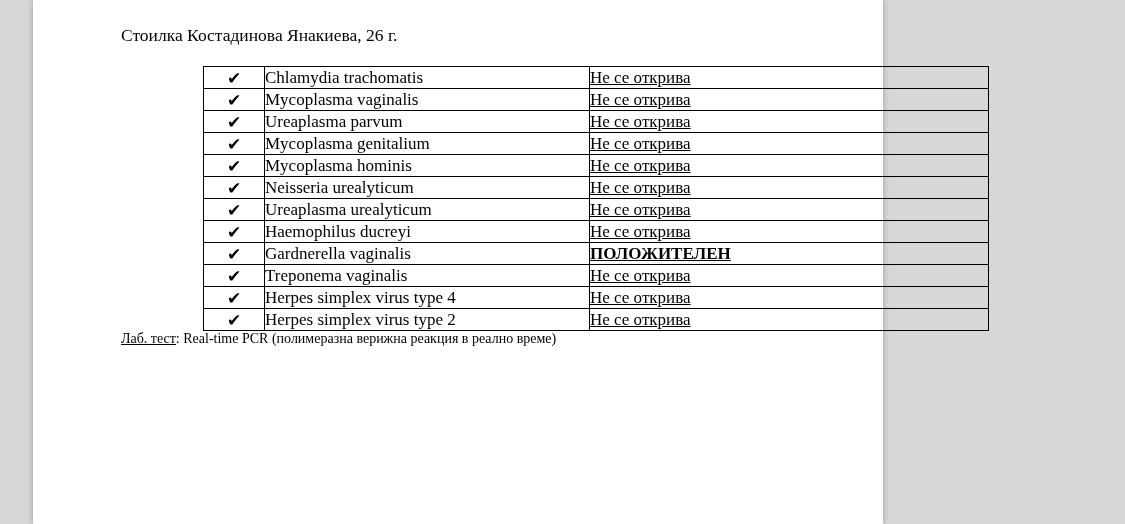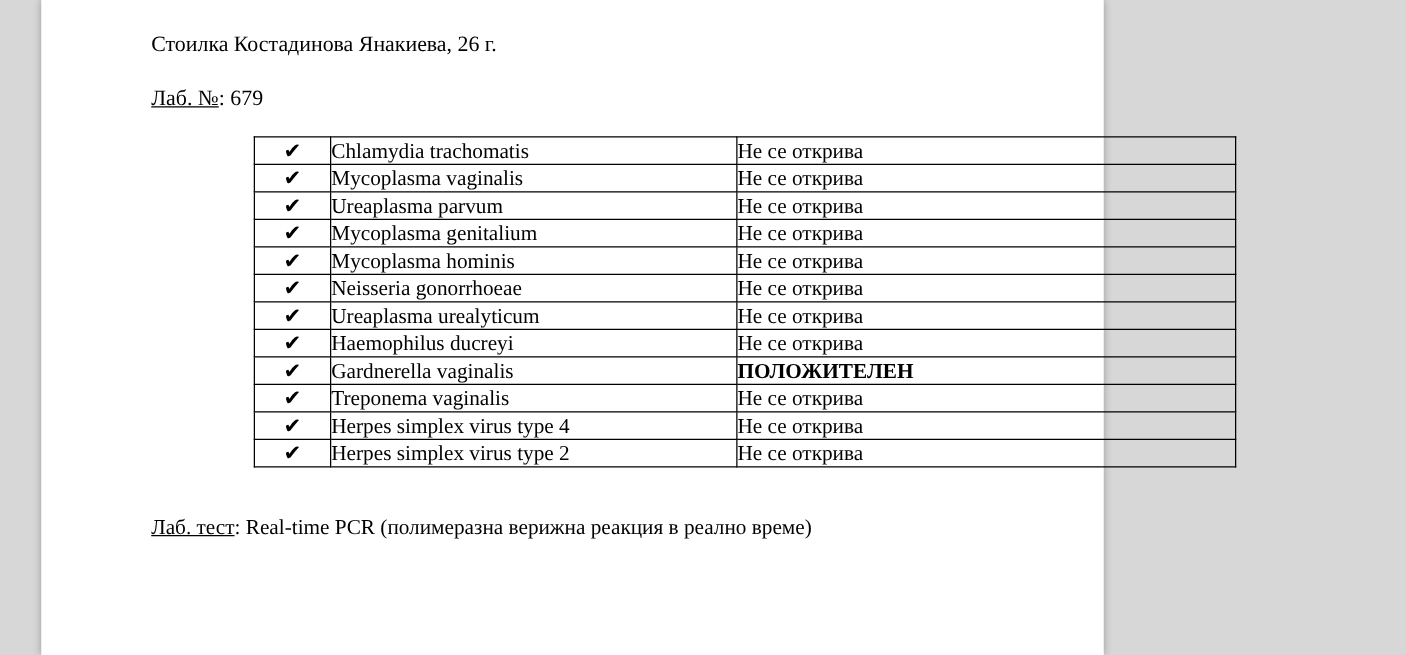--- a/index.html
+++ b/index.html
@@ -61,41 +61,38 @@
     text-align: center;
     font-size: 14px;
     font-family: "DejaVu Sans", sans-serif;
   }
   td.c-name {
     width: 324px;
     padding-left: 4px;
   }
   td.c-result {
     padding-left: 6px;
+    text-decoration: underline;
   }
   .positive {
     font-weight: bold;
     font-size: 16.5px;
   }
   .footer {
-    margin-top: 38px;
-    font-size: 17px;
+    font-size: 14px;
   }
 </style>
 </head>
 <body>
 
 <div class="page">
   <div class="content">
 
     <div class="line patient">Стоилка Костадинова Янакиева, 26 г.</div>
 
-    <div class="line labno">
-      <span class="u">Лаб. №</span><span>: </span><span>679</span>
-    </div>
 
 
     <div class="tbl-wrap">
       <table class="results-table">
         <tbody>
             <tr>
               <td class="c-check">✔</td>
               <td class="c-name">Chlamydia trachomatis</td>
               <td class="c-result">Не се открива</td>
             </tr>
@@ -114,21 +111,21 @@
               <td class="c-name">Mycoplasma genitalium</td>
               <td class="c-result">Не се открива</td>
             </tr>
             <tr>
               <td class="c-check">✔</td>
               <td class="c-name">Mycoplasma hominis</td>
               <td class="c-result">Не се открива</td>
             </tr>
             <tr>
               <td class="c-check">✔</td>
-              <td class="c-name">Neisseria gonorrhoeae</td>
+              <td class="c-name">Neisseria urealyticum</td>
               <td class="c-result">Не се открива</td>
             </tr>
             <tr>
               <td class="c-check">✔</td>
               <td class="c-name">Ureaplasma urealyticum</td>
               <td class="c-result">Не се открива</td>
             </tr>
             <tr>
               <td class="c-check">✔</td>
               <td class="c-name">Haemophilus ducreyi</td>

